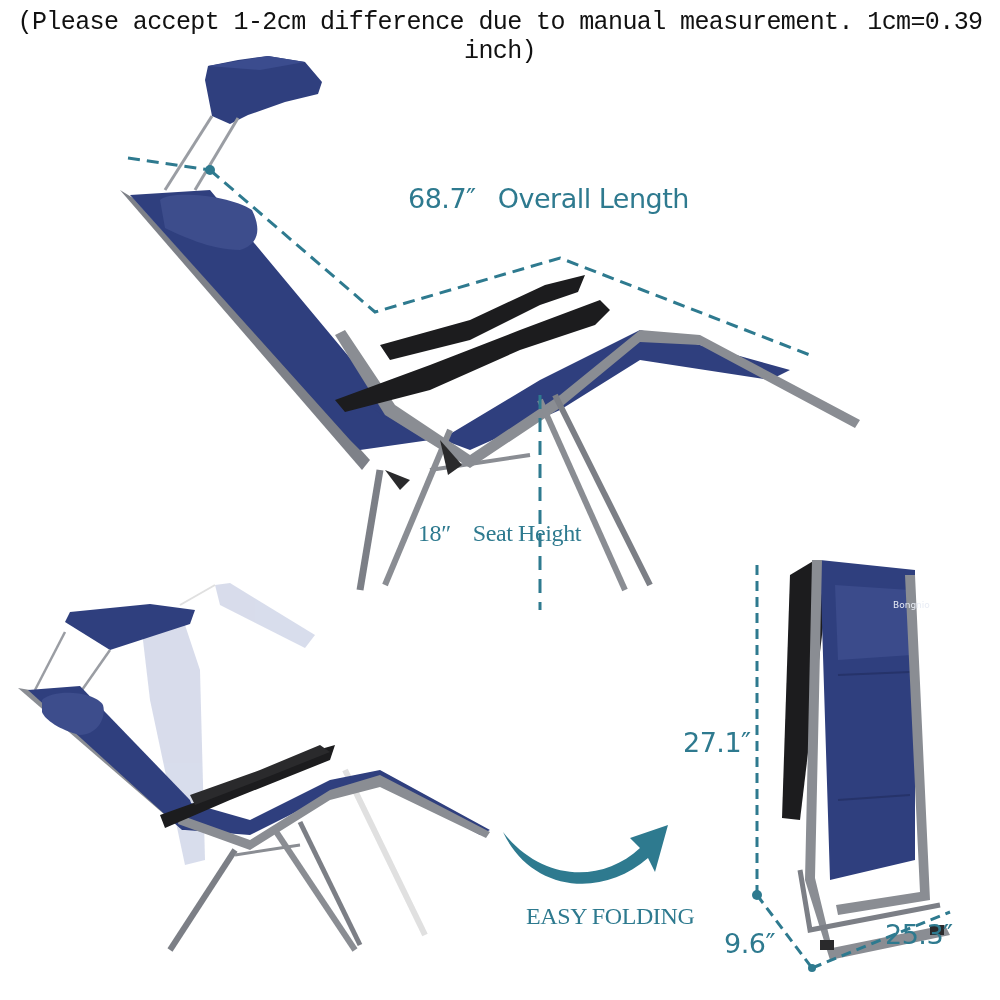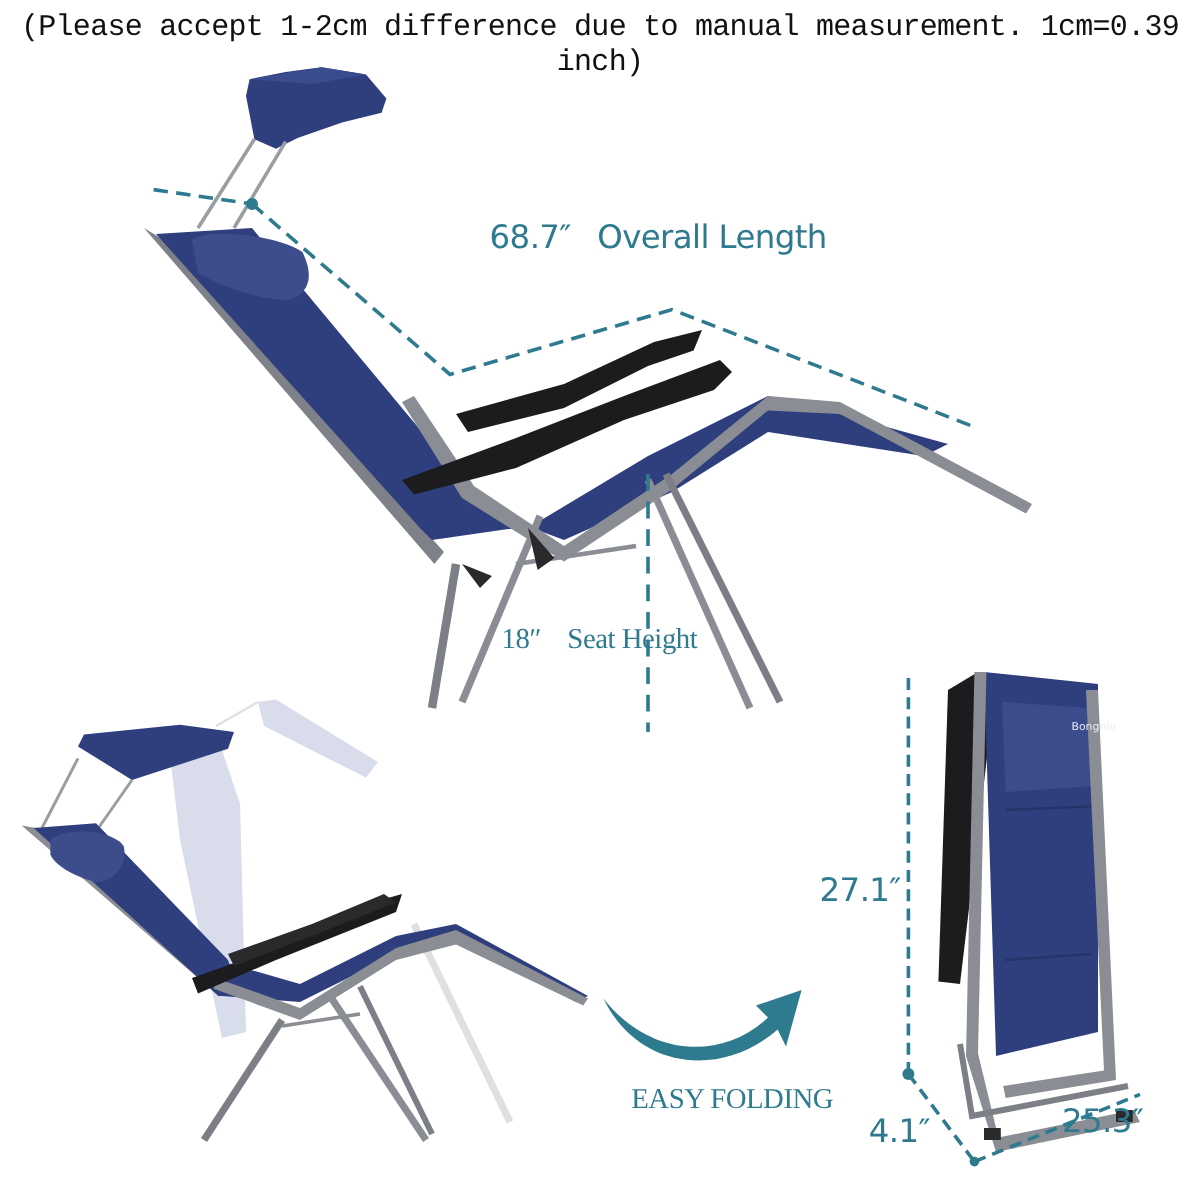--- a/index.html
+++ b/index.html
@@ -125,16 +125,16 @@
     <g stroke="#2e7a8f" stroke-width="3" stroke-dasharray="10,6" fill="none">
       <line x1="757" y1="565" x2="757" y2="895"></line>
       <line x1="757" y1="895" x2="812" y2="968"></line>
       <line x1="812" y1="968" x2="950" y2="912"></line>
     </g>
     <circle cx="757" cy="895" r="5" fill="#2e7a8f"></circle>
     <circle cx="812" cy="968" r="4" fill="#2e7a8f"></circle>
   </svg>
 
   <div class="dim dim-lg" style="left:683px; top:727px;">27.1″</div>
-  <div class="dim dim-lg" style="left:724px; top:928px;">4.1″</div>
+  <div class="dim dim-lg" style="left:724px; top:928px;">9.6″</div>
   <div class="dim dim-lg" style="left:885px; top:919px;">25.3″</div>
 
 </div>
 
 </body></html>

